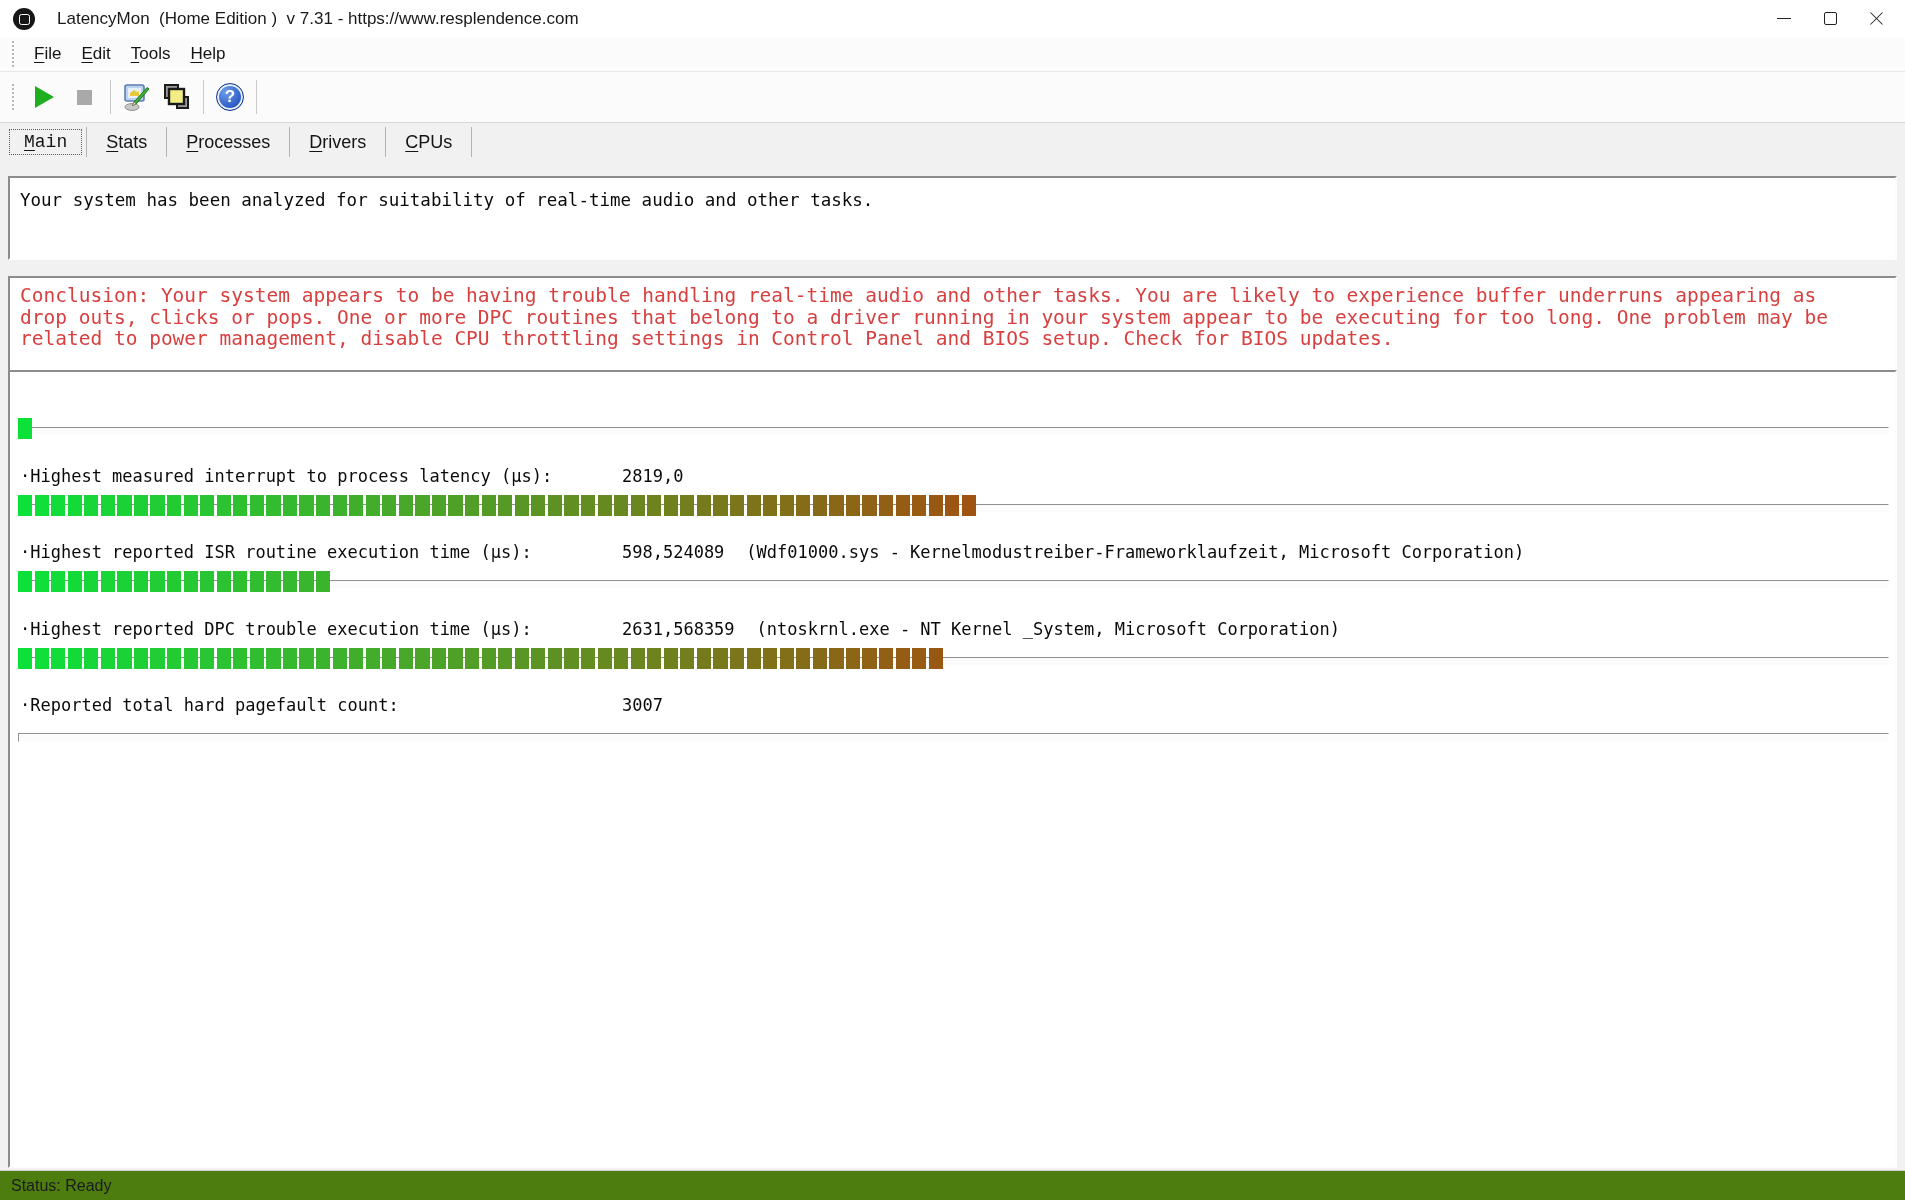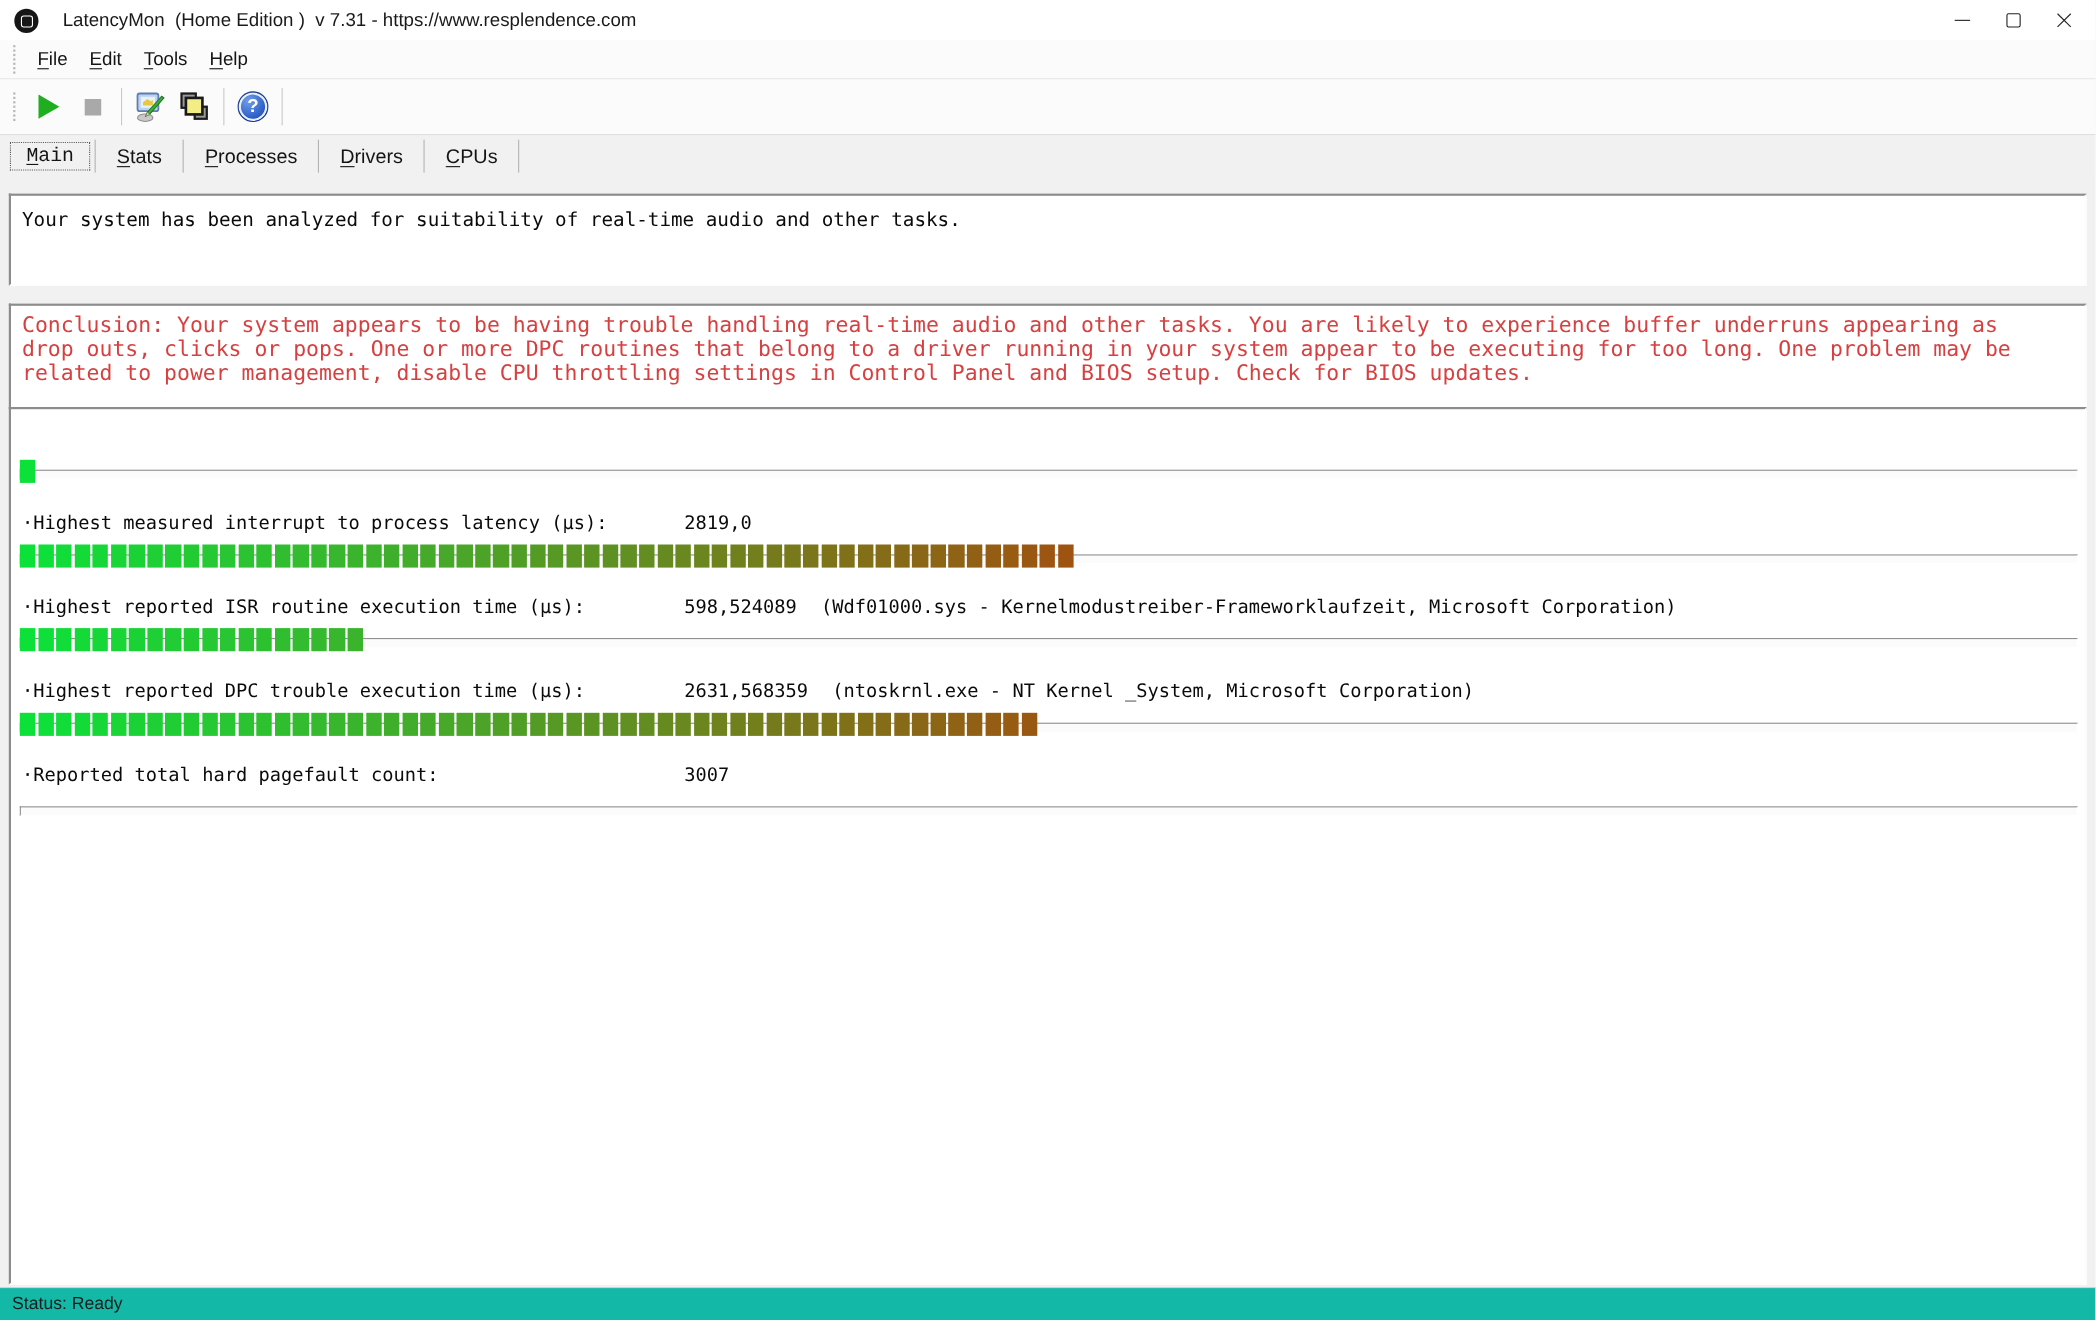--- a/index.html
+++ b/index.html
@@ -97,21 +97,21 @@
   .rail {
     position:absolute; left:0; top:9px; width:100%; height:9px; background:#fbfbfb;
     border-top:1px solid #909090; border-left:1px solid #909090;
     border-right:1px solid #ffffff; border-bottom:1px solid #ffffff;
   }
   .seg { position:absolute; top:0; height:21px; width:14.2px; }
 
   
   .statusbar {
     position:absolute; left:0; bottom:0; width:1905px; height:30px;
-    background:#14b8a6; border-top:1px solid #d2d2d2;
+    background:#4d7c0f; border-top:1px solid #d2d2d2;
     display:flex; align-items:center; padding-left:11px; font-size:16px; color:#1c1c1c;
   }
 </style>
 </head>
 <body>
 
 <div class="titlebar">
   <div class="app-icon"></div>
   <div class="title-text">LatencyMon  (Home Edition )  v 7.31 - https://www.resplendence.com</div>
   <div class="win-controls">

